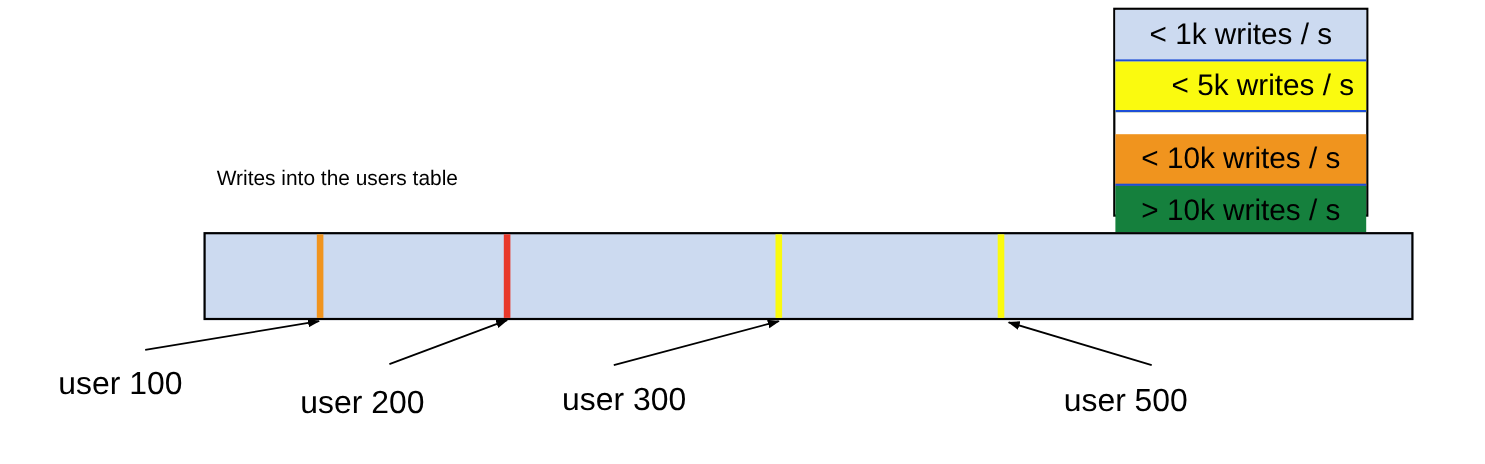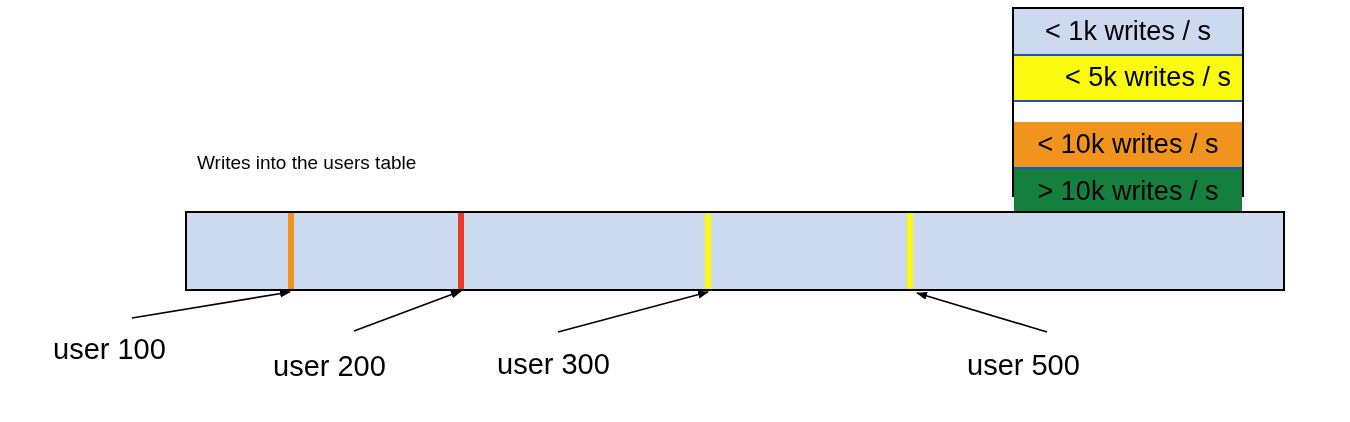--- a/index.html
+++ b/index.html
@@ -56,21 +56,21 @@
     width: 6px;
     height: 100%;
   }
   .user-label {
     position: absolute;
     font-size: 29px;
     white-space: nowrap;
   }
   .user-label.u100 { left: 53px;  top: 333px; }
   .user-label.u200 { left: 273px; top: 350px; }
-  .user-label.u300 { left: 497px; top: 348px; text-align: right; }
+  .user-label.u300 { left: 511px; top: 348px; text-align: right; }
   .user-label.u400 { left: 967px; top: 349px; }
   .arrows {
     position: absolute;
     left: 0; top: 0;
     width: 1350px;
     height: 422px;
     pointer-events: none;
   }
 </style>
 </head>

